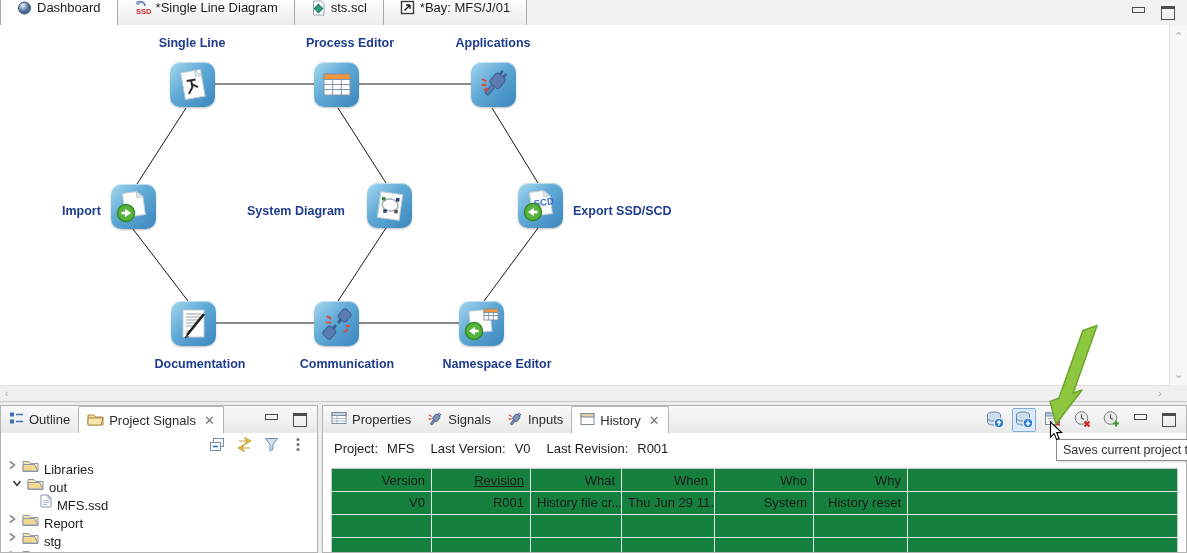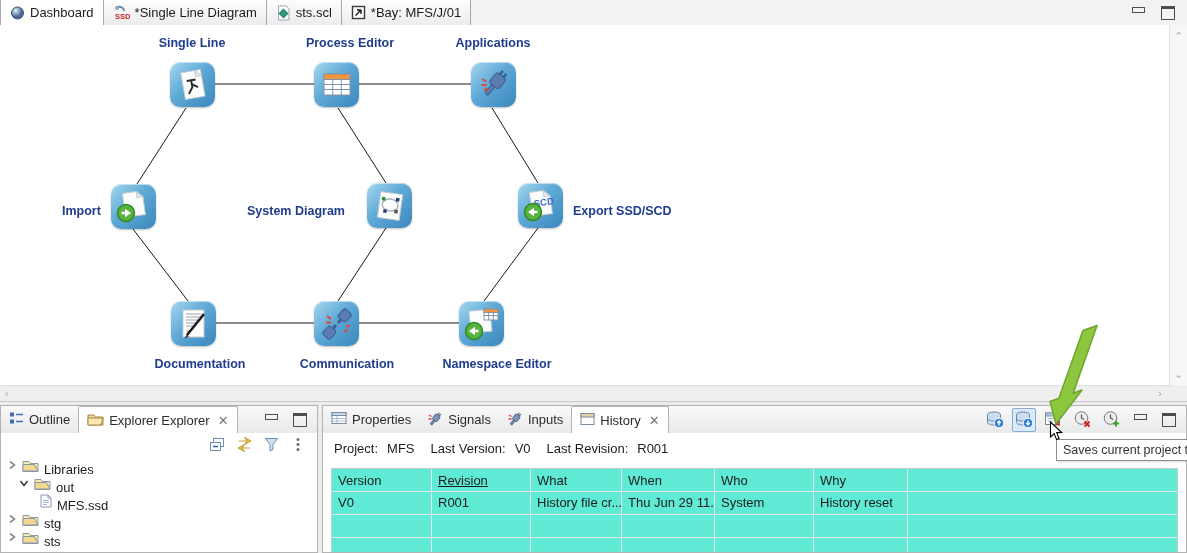--- a/index.html
+++ b/index.html
@@ -2,21 +2,21 @@
 <html><head>
 <meta charset="utf-8">
 <style>
   html,body{margin:0;padding:0;}
   .app{position:relative;width:1187px;height:553px;overflow:hidden;background:#fff;
        font-family:"Liberation Sans",sans-serif;font-size:13px;color:#1c1c1c;-webkit-font-smoothing:antialiased;}
 
   
   .etabbar{position:absolute;left:0;top:0;width:1187px;height:25px;background:#f1f2f4;
            border-bottom:1px solid #a9a9a9;display:flex;align-items:stretch;}
-  .etab{display:flex;align-items:center;gap:5px;padding:0 9px;font-size:13px;
+  .etab{display:flex;align-items:flex-start;gap:5px;padding:0 16px;font-size:13px;
         background:linear-gradient(#fdfdfd,#ececec);border-right:1px solid #a9a9a9;cursor:default;white-space:nowrap;}
   .etab.first{border-left:1px solid #a9a9a9;}
   .etab.active{background:#fff;}
   .etab svg{display:block;}
   .winbtns{margin-left:auto;display:flex;align-items:center;gap:12px;padding-right:10px;}
   .min-glyph{width:11px;height:4px;border:1.5px solid #4d4d4d;margin-top:-6px;}
   .max-glyph{width:12px;height:10px;border:1.5px solid #4d4d4d;border-top-width:3px;}
 
   
   .canvas{position:absolute;left:0;top:25px;width:1170px;height:360px;background:#fff;overflow:hidden;}
@@ -29,21 +29,21 @@
   .ctr{transform:translateX(-50%);}
 
   
   .vscroll{position:absolute;right:0;top:25px;width:17px;height:360px;background:#f7f7f7;border-left:1px solid #e3e3e3;}
   .hscroll{position:absolute;left:0;top:385px;width:1170px;height:16px;background:#efefef;border-top:1px solid #e0e0e0;}
   .scorner{position:absolute;right:0;top:385px;width:17px;height:16px;background:#efefef;}
   .sarrow{position:absolute;color:#ababab;font-size:11px;line-height:11px;}
   .sash-h{position:absolute;left:0;top:401px;width:1187px;height:4px;background:#ececec;border-top:1px solid #c9c9c9;}
 
   
-  .bottom{position:absolute;left:0;top:405px;width:1091px;height:148px;background:#ececec;}
+  .bottom{position:absolute;left:0;top:405px;width:1091px;height:148px;background:#ececec;text-align:right;}
   .panel{position:absolute;top:0;height:148px;background:#fff;border:1px solid #b3b3b3;box-sizing:border-box;}
   .panel-left{left:0;width:318px;}
   .panel-right{left:322px;width:865px;}
   .vtabbar{position:absolute;left:0;top:0;right:0;height:27px;display:flex;align-items:stretch;
            background:linear-gradient(#f9f9f9,#e9e9e9);border-bottom:1px solid #c6c6c6;}
   .vtab{display:flex;align-items:center;gap:5px;padding:0 8px;font-size:13px;color:#2b2b2b;white-space:nowrap;cursor:default;}
   .vtab.active{background:#fff;border:1px solid #b3b3b3;border-bottom:1px solid #fff;border-radius:2px 2px 0 0;margin-bottom:-1px;}
   .tab-close{color:#777;font-size:13px;margin-left:3px;cursor:pointer;}
   .vwinbtns{display:flex;align-items:center;gap:11px;padding-right:8px;margin-left:auto;}
 
@@ -58,21 +58,21 @@
   .tl{padding-left:2px;margin-top:8px;}
 
   
   .rp-toolbar{display:flex;align-items:center;gap:5px;margin-left:auto;padding-right:4px;}
   .ticon{display:flex;align-items:center;justify-content:center;width:22px;height:22px;cursor:pointer;border:1px solid transparent;}
   .ticon.hover{background:#dcebfa;border:1px solid #84abd6;border-radius:2px;}
   .info{position:absolute;left:0;top:27px;right:0;height:31px;background:#fff;display:flex;align-items:center;padding-left:11px;font-size:13px;}
   .info .lbl{color:#1c1c1c;}
   .info .val{margin-left:9px;}
   .info .gap{margin-left:16px;}
-  .htable{position:absolute;left:8px;top:62px;right:8px;bottom:0;border:1px solid #c9c9c9;border-bottom:none;background:#5eead4;overflow:hidden;}
+  .htable{position:absolute;left:8px;top:62px;right:8px;bottom:0;border:1px solid #c9c9c9;border-bottom:none;background:#15803d;overflow:hidden;}
   .hrow{display:flex;height:22px;border-bottom:1px solid #e6e6e6;align-items:stretch;}
   .hrow.header .hcell{padding-top:4px;}
   .hcell{border-right:1px solid #e6e6e6;padding:3px 6px;font-size:13px;overflow:hidden;white-space:nowrap;box-sizing:border-box;flex-shrink:0;}
   .hcell.fill{flex:1;border-right:none;}
 
   
   .arrow-annotation{position:absolute;left:1015px;top:318px;z-index:80;pointer-events:none;}
   .tooltip{position:absolute;left:1056px;top:439px;z-index:70;background:#ffffff;border:1px solid #8c8c8c;
            padding:3px 6px;font-size:12.5px;color:#333;white-space:nowrap;box-shadow:1px 1px 2px rgba(0,0,0,.15);}
   .cursor{position:absolute;left:1049px;top:421px;z-index:90;pointer-events:none;}
@@ -294,21 +294,21 @@
                   <path d="M7 3.5 h7 M7 10.5 h7"></path>
                 </g>
               </svg></span>
           <span>Outline</span>
         </div>
         <div class="vtab active">
           <span><svg width="17" height="14">
                 <path d="M1 3 h6 l1.5 2 h7.5 v8 h-15 z" fill="#f3d98f" stroke="#a8894a"></path>
                 <path d="M1 6 h15 l-2 7 h-13 z" fill="#f9e7ae" stroke="#a8894a"></path>
               </svg></span>
-          <span>Explorer Explorer</span>
+          <span>Project Signals</span>
           <span class="tab-close">✕</span>
         </div>
         <div class="vwinbtns">
           <span class="tbtn">
               <span class="min-glyph"></span>
             </span>
           <span class="tbtn">
               <span class="max-glyph"></span>
             </span>
         </div>
@@ -348,21 +348,21 @@
               </svg>
             </span>
             <span class="ti">
               <svg width="17" height="13">
                 <path d="M1 2.5 h6 l1.5 2 h7.5 v8 h-15 z" fill="#f9e7ae" stroke="#8a97ad"></path>
                 <path d="M1 5.5 h11.5 l3.5 6.5 h-15 z" fill="#f3d98f" stroke="#8a97ad"></path>
               </svg>
             </span>
             <span class="tl">Libraries</span>
           </div>
-          <div class="tree-row" style="padding-left: 16px;">
+          <div class="tree-row" style="padding-left: 9px;">
             <span class="tw">
               <svg width="12" height="12">
                 <polyline points="2.5,4 6,8.5 9.5,4" fill="none" stroke="#3d3d3d" stroke-width="1.6"></polyline>
               </svg>
             </span>
             <span class="ti">
               <svg width="17" height="13">
                 <path d="M1 2.5 h6 l1.5 2 h7.5 v8 h-15 z" fill="#f9e7ae" stroke="#8a97ad"></path>
                 <path d="M1 5.5 h11.5 l3.5 6.5 h-15 z" fill="#f3d98f" stroke="#8a97ad"></path>
               </svg>
@@ -372,20 +372,34 @@
           <div class="tree-row" style="padding-left: 22px;">
             <span class="tw"></span>
             <span class="ti">
               <svg width="12" height="14">
                 <path d="M1 1 h7 l3 3 v9 h-10 z" fill="#fff" stroke="#8a97ad"></path>
                 <path d="M8 1 v3 h3" fill="none" stroke="#8a97ad"></path>
                 <path d="M3 6.5 h6 M3 8.5 h6 M3 10.5 h4" stroke="#9fb6d4"></path>
               </svg>
             </span>
             <span class="tl">MFS.ssd</span>
+          </div>
+          <div class="tree-row" style="padding-left: 4px;">
+            <span class="tw">
+              <svg width="12" height="12">
+                <polyline points="4,2.5 8.5,6 4,9.5" fill="none" stroke="#8a8a8a" stroke-width="1.6"></polyline>
+              </svg>
+            </span>
+            <span class="ti">
+              <svg width="17" height="13">
+                <path d="M1 2.5 h6 l1.5 2 h7.5 v8 h-15 z" fill="#f9e7ae" stroke="#8a97ad"></path>
+                <path d="M1 5.5 h11.5 l3.5 6.5 h-15 z" fill="#f3d98f" stroke="#8a97ad"></path>
+              </svg>
+            </span>
+            <span class="tl">Report</span>
           </div>
           <div class="tree-row" style="padding-left: 4px;">
             <span class="tw">
               <svg width="12" height="12">
                 <polyline points="4,2.5 8.5,6 4,9.5" fill="none" stroke="#8a8a8a" stroke-width="1.6"></polyline>
               </svg>
             </span>
             <span class="ti">
               <svg width="17" height="13">
                 <path d="M1 2.5 h6 l1.5 2 h7.5 v8 h-15 z" fill="#f9e7ae" stroke="#8a97ad"></path>

